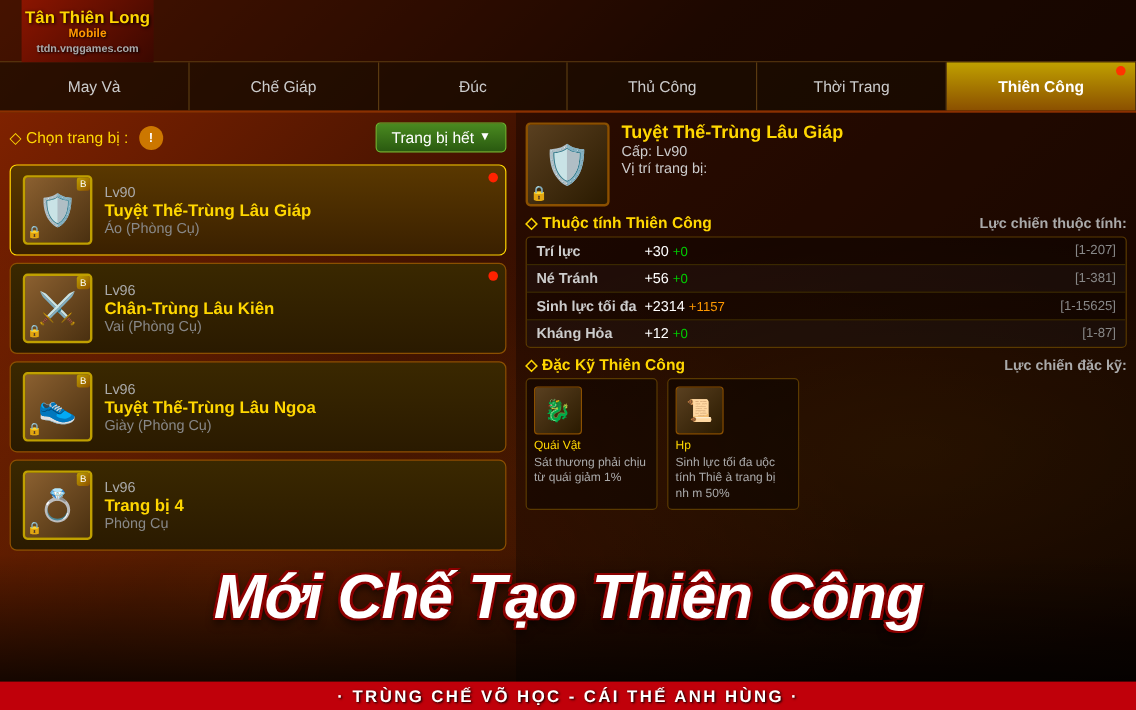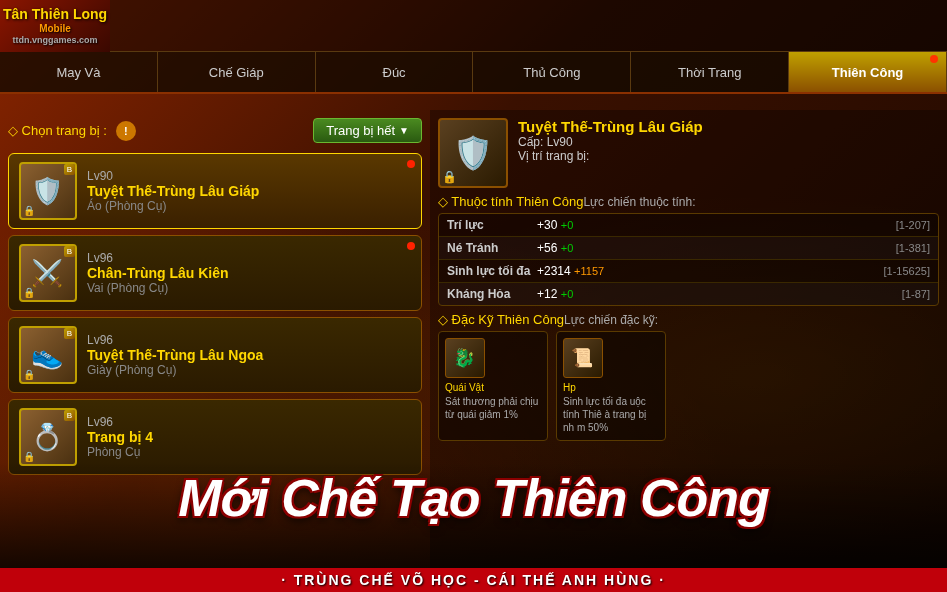--- a/index.html
+++ b/index.html
@@ -28,21 +28,21 @@
       height: 52px;
       background: rgba(0,0,0,0.5);
       display: flex;
       align-items: center;
       justify-content: center;
       border-bottom: 1px solid #5a3a10;
     }
 
     .logo-area {
       position: absolute;
-      left: 0;
+      left: 18px;
       top: 0;
       width: 110px;
       height: 52px;
       display: flex;
       align-items: center;
       justify-content: center;
       background: linear-gradient(135deg, #8B1500, #3a0800);
     }
 
     .logo-text {
@@ -303,25 +303,25 @@
     }
 
     .detail-pos {
       color: #ccc;
       font-size: 12px;
     }
 
     .section-title {
       color: #ffd700;
       font-size: 13px;
-      font-weight: normal;
+      font-weight: bold;
       margin-bottom: 4px;
       display: flex;
       align-items: center;
-      justify-content: flex-start;
+      justify-content: space-between;
     }
 
     .section-sub {
       color: #aaa;
       font-size: 12px;
     }
 
     .stats-table {
       background: rgba(0,0,0,0.3);
       border: 1px solid #5a3a00;
@@ -454,21 +454,20 @@
     }
 
     .panel-container {
       position: absolute;
       top: 94px;
       left: 0;
       right: 0;
       bottom: 0;
       display: flex;
       z-index: 4;
-      margin-top: 16px;
     }
   </style>
 </head>
 <body>
 
 <div class="bg"></div>
 <div class="smoke-effects"></div>
 
 <div class="top-bar">
   <div class="logo-area">

